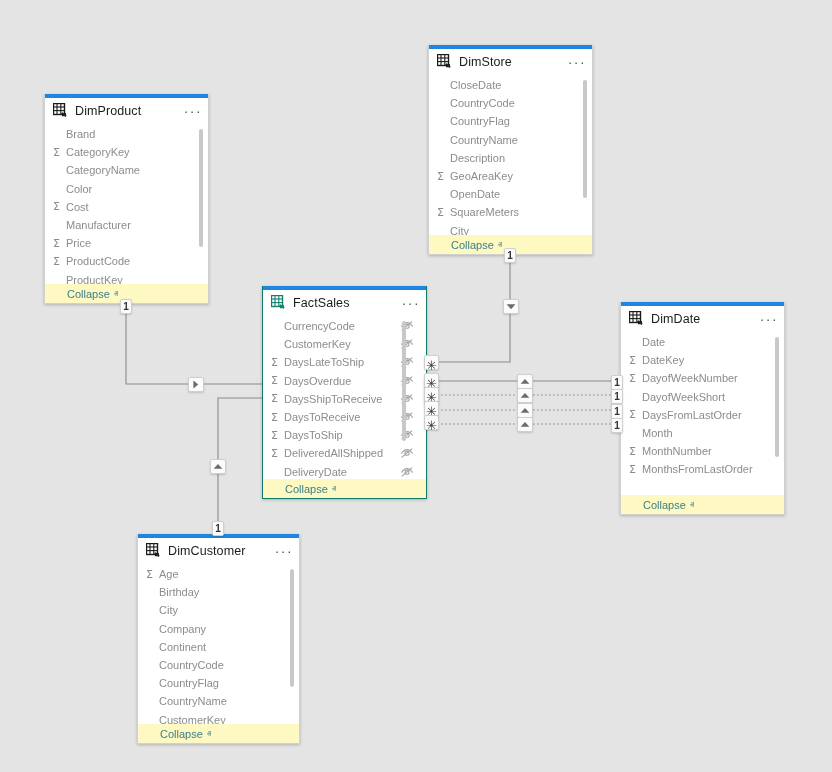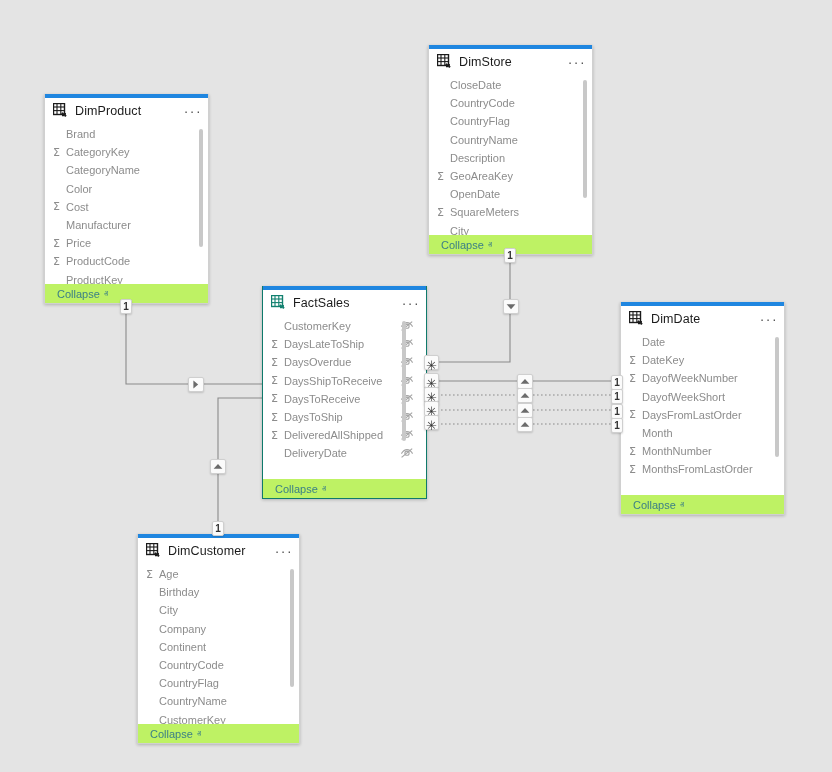--- a/index.html
+++ b/index.html
@@ -65,21 +65,21 @@
   .eye{flex:0 0 14px;width:14px;height:12px;opacity:.62;}
   .eye svg{display:block;}
 
   .vscroll{
     position:absolute;top:4px;width:4px;border-radius:2px;
     background:#c8c8c8;
   }
 
   .card-foot{
     flex:0 0 19px;height:19px;display:flex;align-items:center;
-    padding-left:12px;background:#bef264;
+    padding-left:22px;background:#fef9c3;
   }
   .collapse-link{
     font-size:11px;color:#3b7f86;cursor:pointer;display:flex;align-items:center;gap:4px;
   }
   .chev{font-size:9px;line-height:9px;color:#3b7f86;transform:translateY(1px);}
 
   
   .badge{
     position:absolute;z-index:9;
     background:#fbfbfb;border:1px solid #cfcfcf;border-radius:2px;
@@ -250,20 +250,31 @@
               <path d="M9.6 13.2 l0 -3.4 M9.6 9.8 l-0.9 1.1 M9.6 9.8 l0.9 1.1" stroke="#12806f" stroke-width="1.2" fill="none"></path>
               <path d="M12.3 9.9 l0 3.4 M12.3 13.3 l-0.9 -1.1 M12.3 13.3 l0.9 -1.1" stroke="#12806f" stroke-width="1.2" fill="none"></path>
             </svg>
           </span>
           <span class="card-title">FactSales</span>
           <span class="dots">···</span>
         </div>
         <div class="field-list">
           <div class="field-row">
             <span class="sig"></span>
+            <span class="fname">CurrencyCode</span>
+            <span class="eye">
+              <svg width="14" height="12" viewBox="0 0 14 12">
+                <path d="M1.4 6.6 C3.2 3.6 5.2 2.6 7 2.6 C9 2.6 11 3.9 12.6 6.6" fill="none" stroke="#6e6e6e" stroke-width="1.1"></path>
+                <circle cx="7" cy="6.2" r="2.1" fill="none" stroke="#6e6e6e" stroke-width="1.1"></circle>
+                <line x1="1.6" y1="10.4" x2="12.2" y2="1.6" stroke="#6e6e6e" stroke-width="1.2"></line>
+              </svg>
+            </span>
+          </div>
+          <div class="field-row">
+            <span class="sig"></span>
             <span class="fname">CustomerKey</span>
             <span class="eye">
               <svg width="14" height="12" viewBox="0 0 14 12">
                 <path d="M1.4 6.6 C3.2 3.6 5.2 2.6 7 2.6 C9 2.6 11 3.9 12.6 6.6" fill="none" stroke="#6e6e6e" stroke-width="1.1"></path>
                 <circle cx="7" cy="6.2" r="2.1" fill="none" stroke="#6e6e6e" stroke-width="1.1"></circle>
                 <line x1="1.6" y1="10.4" x2="12.2" y2="1.6" stroke="#6e6e6e" stroke-width="1.2"></line>
               </svg>
             </span>
           </div>
           <div class="field-row">

